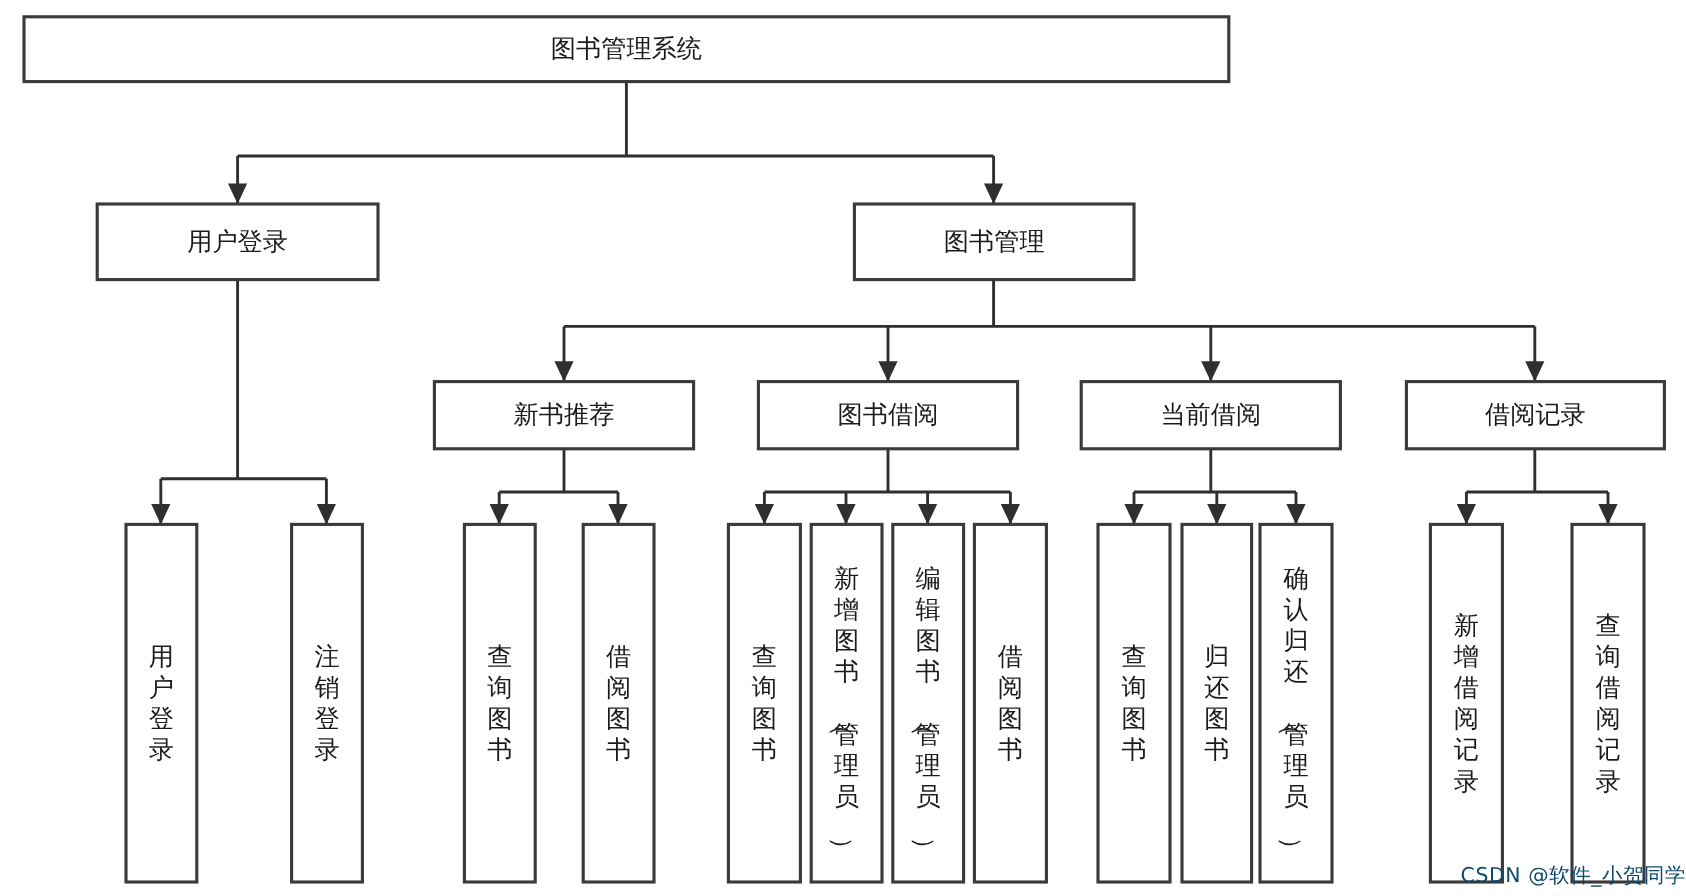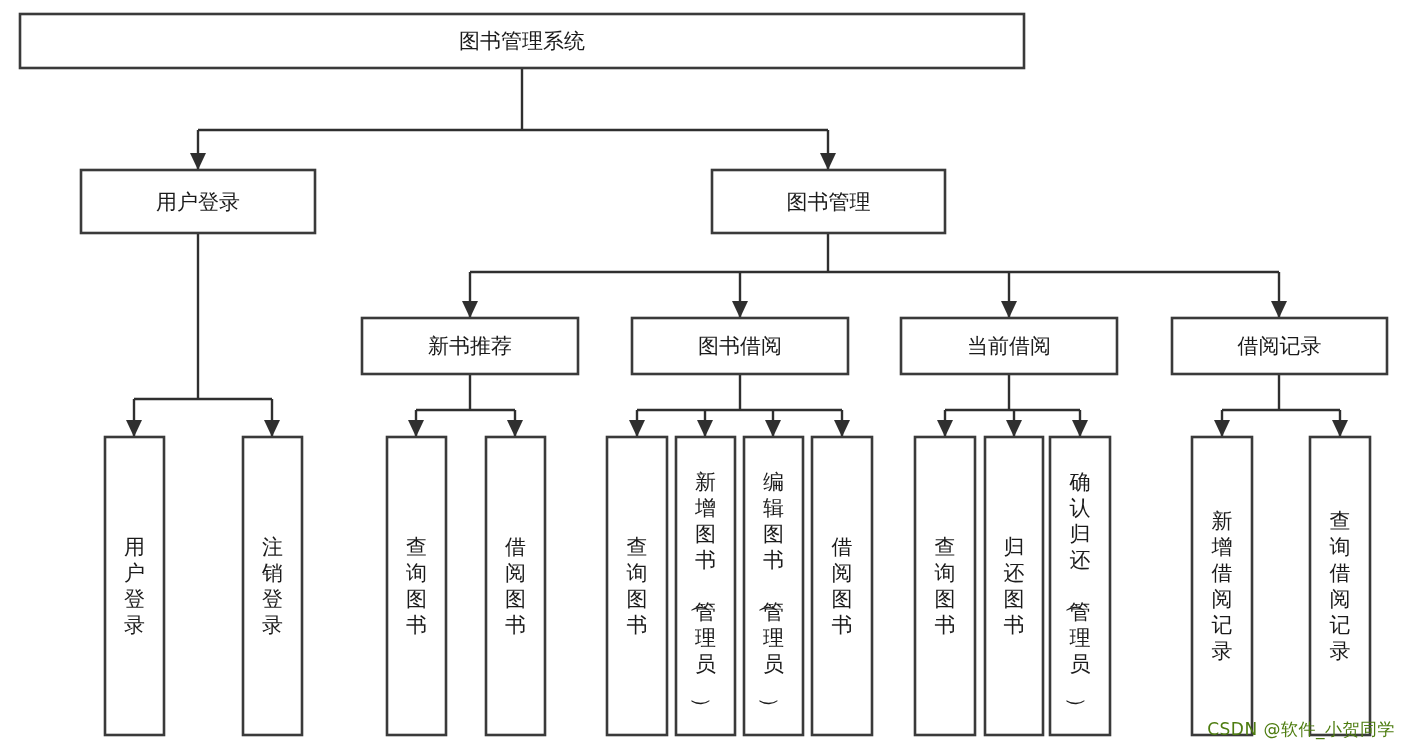--- a/index.html
+++ b/index.html
@@ -43,25 +43,25 @@
     stroke: #2f2f2f;
     stroke-width: 2.4;
     fill: none;
   }
   .arrow-head {
     fill: #2f2f2f;
     stroke: none;
   }
   .watermark {
     position: absolute;
-    right: 10px;
+    right: 0;
     bottom: 6px;
     font-family: "DejaVu Sans", "Liberation Sans", sans-serif;
     font-size: 17px;
-    color: #4d7c0f;
+    color: #0c4a6e;
     white-space: nowrap;
     pointer-events: none;
     letter-spacing: 0.5px;
   }
 </style>
 </head>
 <body>
 
 <svg id="chart-root" viewBox="0 0 1405 747">
   <g id="edge-layer">

